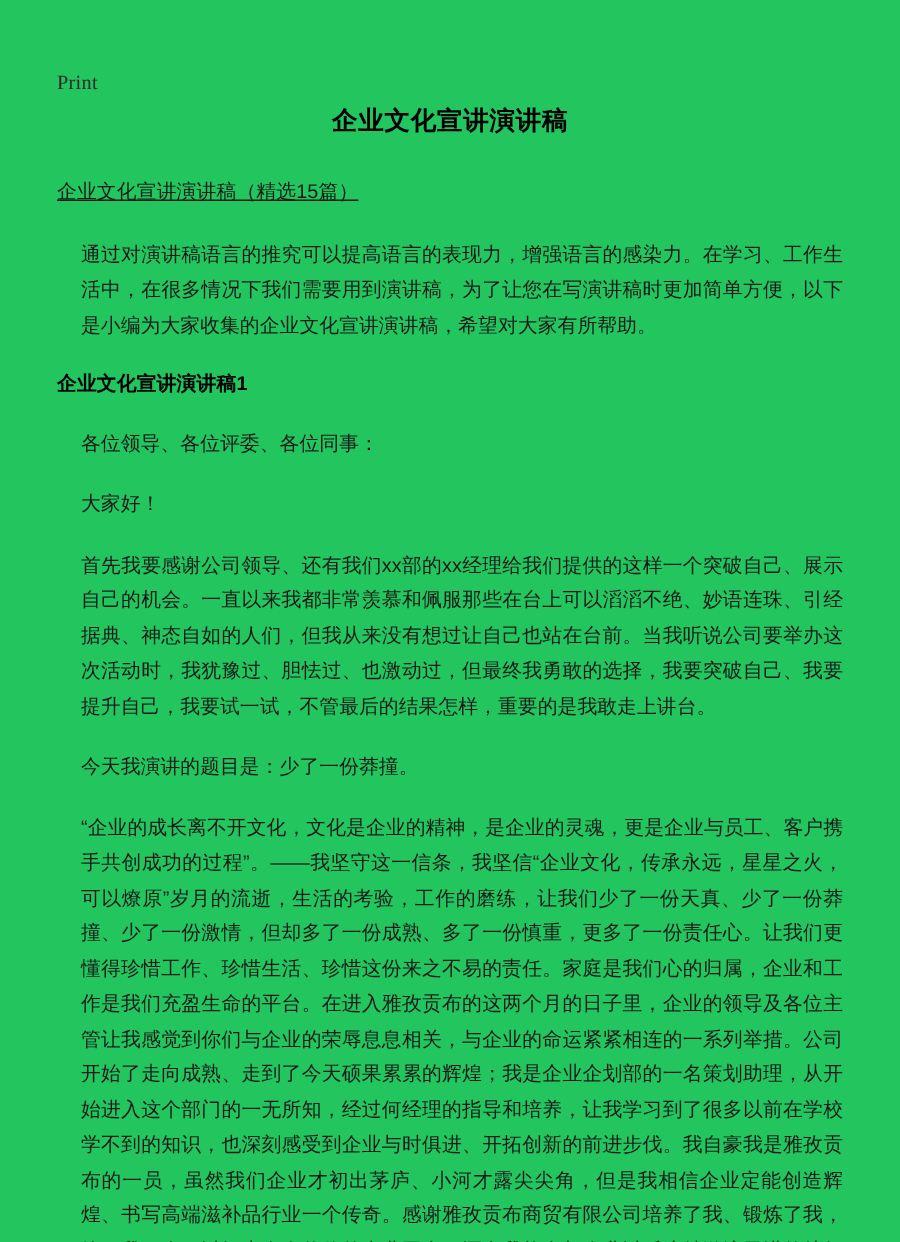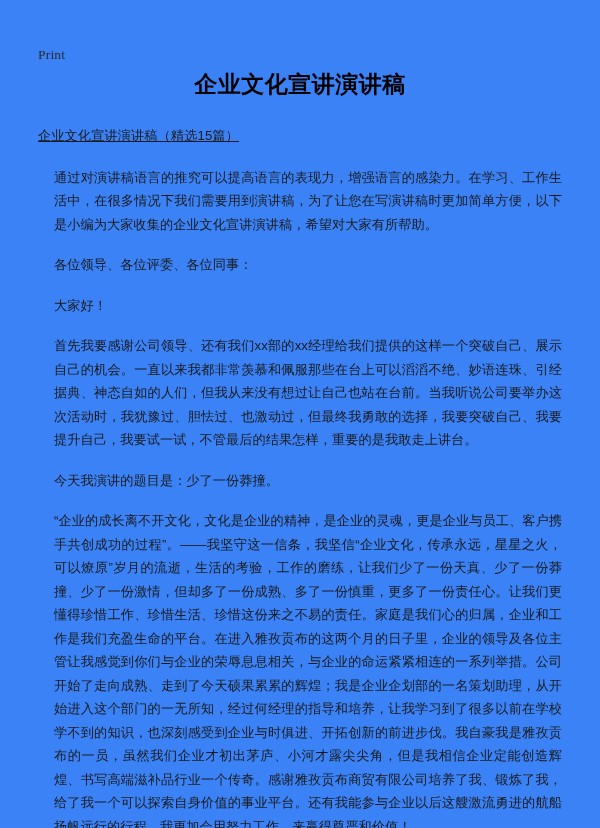--- a/index.html
+++ b/index.html
@@ -12,42 +12,42 @@
     height: 828px;
     overflow: hidden;
     font-family: "Liberation Sans", "DejaVu Sans", sans-serif;
     color: #1a1a1a;
     -webkit-font-smoothing: antialiased;
   }
   .page {
     position: relative;
     width: 600px;
     height: 828px;
-    background: #3b82f6;
+    background: #22c55e;
     box-sizing: border-box;
   }
   .print-label {
     position: absolute;
     left: 38px;
     top: 48px;
     font-family: "Liberation Serif", "DejaVu Serif", serif;
     font-size: 13.5px;
     color: #2b2b2b;
     letter-spacing: 0.2px;
     line-height: 1;
   }
   .content {
     position: absolute;
     left: 38px;
     top: 70px;
     width: 524px;
   }
   .doc-title {
     font-family: "Liberation Sans", "DejaVu Sans", sans-serif;
-    font-size: 23px;
+    font-size: 17px;
     font-weight: 700;
     text-align: center;
     color: #000000;
     letter-spacing: 0.5px;
     margin: 0 0 26px 0;
     line-height: 1.3;
   }
   .subtitle {
     font-size: 13.2px;
     color: #1a1a1a;
@@ -89,20 +89,21 @@
   <div class="print-label">Print</div>
 
   <div class="content">
 
     <h1 class="doc-title">企业文化宣讲演讲稿</h1>
 
     <div class="subtitle">企业文化宣讲演讲稿（精选15篇）</div>
 
     <p class="para">通过对演讲稿语言的推究可以提高语言的表现力，增强语言的感染力。在学习、工作生活中，在很多情况下我们需要用到演讲稿，为了让您在写演讲稿时更加简单方便，以下是小编为大家收集的企业文化宣讲演讲稿，希望对大家有所帮助。</p>
 
+    <div class="section-heading">企业文化宣讲演讲稿1</div>
 
     <p class="para short-line">各位领导、各位评委、各位同事：</p>
 
     <p class="para short-line">大家好！</p>
 
     <p class="para">首先我要感谢公司领导、还有我们xx部的xx经理给我们提供的这样一个突破自己、展示自己的机会。一直以来我都非常羡慕和佩服那些在台上可以滔滔不绝、妙语连珠、引经据典、神态自如的人们，但我从来没有想过让自己也站在台前。当我听说公司要举办这次活动时，我犹豫过、胆怯过、也激动过，但最终我勇敢的选择，我要突破自己、我要提升自己，我要试一试，不管最后的结果怎样，重要的是我敢走上讲台。</p>
 
     <p class="para short-line">今天我演讲的题目是：少了一份莽撞。</p>
 
     <p class="para">“企业的成长离不开文化，文化是企业的精神，是企业的灵魂，更是企业与员工、客户携手共创成功的过程”。——我坚守这一信条，我坚信“企业文化，传承永远，星星之火，可以燎原”岁月的流逝，生活的考验，工作的磨练，让我们少了一份天真、少了一份莽撞、少了一份激情，但却多了一份成熟、多了一份慎重，更多了一份责任心。让我们更懂得珍惜工作、珍惜生活、珍惜这份来之不易的责任。家庭是我们心的归属，企业和工作是我们充盈生命的平台。在进入雅孜贡布的这两个月的日子里，企业的领导及各位主管让我感觉到你们与企业的荣辱息息相关，与企业的命运紧紧相连的一系列举措。公司开始了走向成熟、走到了今天硕果累累的辉煌；我是企业企划部的一名策划助理，从开始进入这个部门的一无所知，经过何经理的指导和培养，让我学习到了很多以前在学校学不到的知识，也深刻感受到企业与时俱进、开拓创新的前进步伐。我自豪我是雅孜贡布的一员，虽然我们企业才初出茅庐、小河才露尖尖角，但是我相信企业定能创造辉煌、书写高端滋补品行业一个传奇。感谢雅孜贡布商贸有限公司培养了我、锻炼了我，给了我一个可以探索自身价值的事业平台。还有我能参与企业以后这艘激流勇进的航船扬帆远行的行程，我更加会用努力工作，来赢得尊严和价值！</p>

